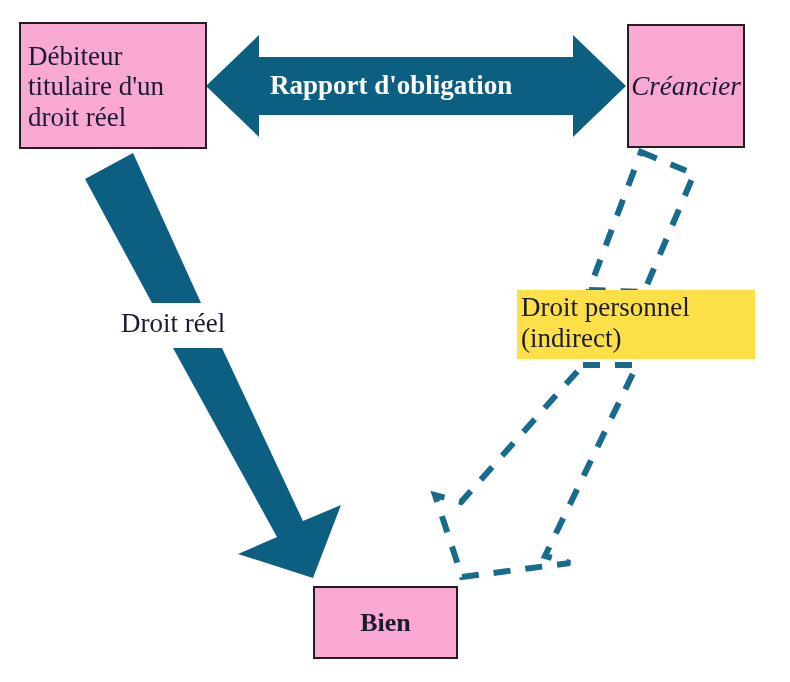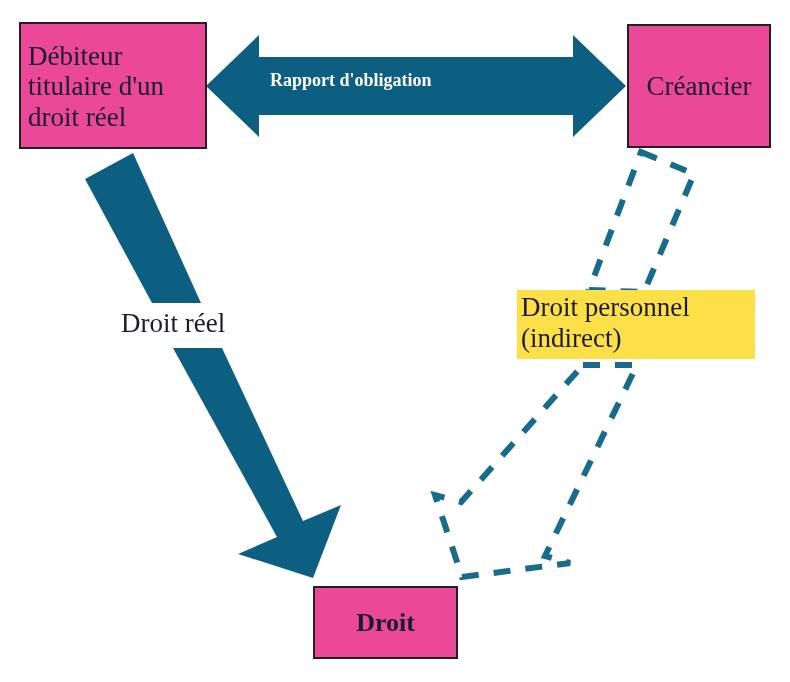--- a/index.html
+++ b/index.html
@@ -27,44 +27,45 @@
     left: 0;
     top: 0;
     width: 790px;
     height: 682px;
     overflow: visible;
   }
   .node-box {
     position: absolute;
     box-sizing: border-box;
     border: 2px solid #231f20;
-    background: #ec4899;
+    background: #f9a8d4;
     display: flex;
     align-items: center;
   }
   .node-text {
     font-size: 27px;
     line-height: 1.13;
     white-space: pre-line;
     color: #1b1b30;
   }
   #box-debiteur {
     left: 19px;
     top: 22px;
     width: 188px;
     height: 127px;
     padding-left: 7px;
     padding-top: 2px;
   }
   #box-creancier {
     left: 627px;
     top: 24px;
-    width: 144px;
+    width: 118px;
     height: 124px;
     justify-content: center;
+    font-style: italic;
   }
   #box-bien {
     left: 313px;
     top: 586px;
     width: 145px;
     height: 73px;
     justify-content: center;
   }
   #box-bien .node-text {
     font-weight: bold;
@@ -79,21 +80,21 @@
     line-height: 1.16;
     white-space: pre-line;
     color: #1b1b30;
   }
   #label-rapport {
     left: 270px;
     top: 70px;
     width: 300px;
     font-weight: bold;
     color: #ffffff;
-    font-size: 18px;
+    font-size: 27px;
     text-align: left;
   }
   #label-droit-reel {
     left: 118px;
     top: 306px;
     width: 200px;
     background: #ffffff;
     padding: 2px 3px 4px 3px;
   }
   #label-droit-personnel {
@@ -126,21 +127,21 @@
     <div class="node-text">Débiteur
 titulaire d'un
 droit réel</div>
   </div>
 
   <div class="node-box" id="box-creancier">
     <div class="node-text">Créancier</div>
   </div>
 
   <div class="node-box" id="box-bien">
-    <div class="node-text">Droit</div>
+    <div class="node-text">Bien</div>
   </div>
 
   <div class="edge-label" id="label-rapport">Rapport d'obligation</div>
 
   <div class="edge-label" id="label-droit-reel">Droit réel</div>
 
   <div class="edge-label" id="label-droit-personnel">Droit personnel
 (indirect)</div>
 
 </div>

